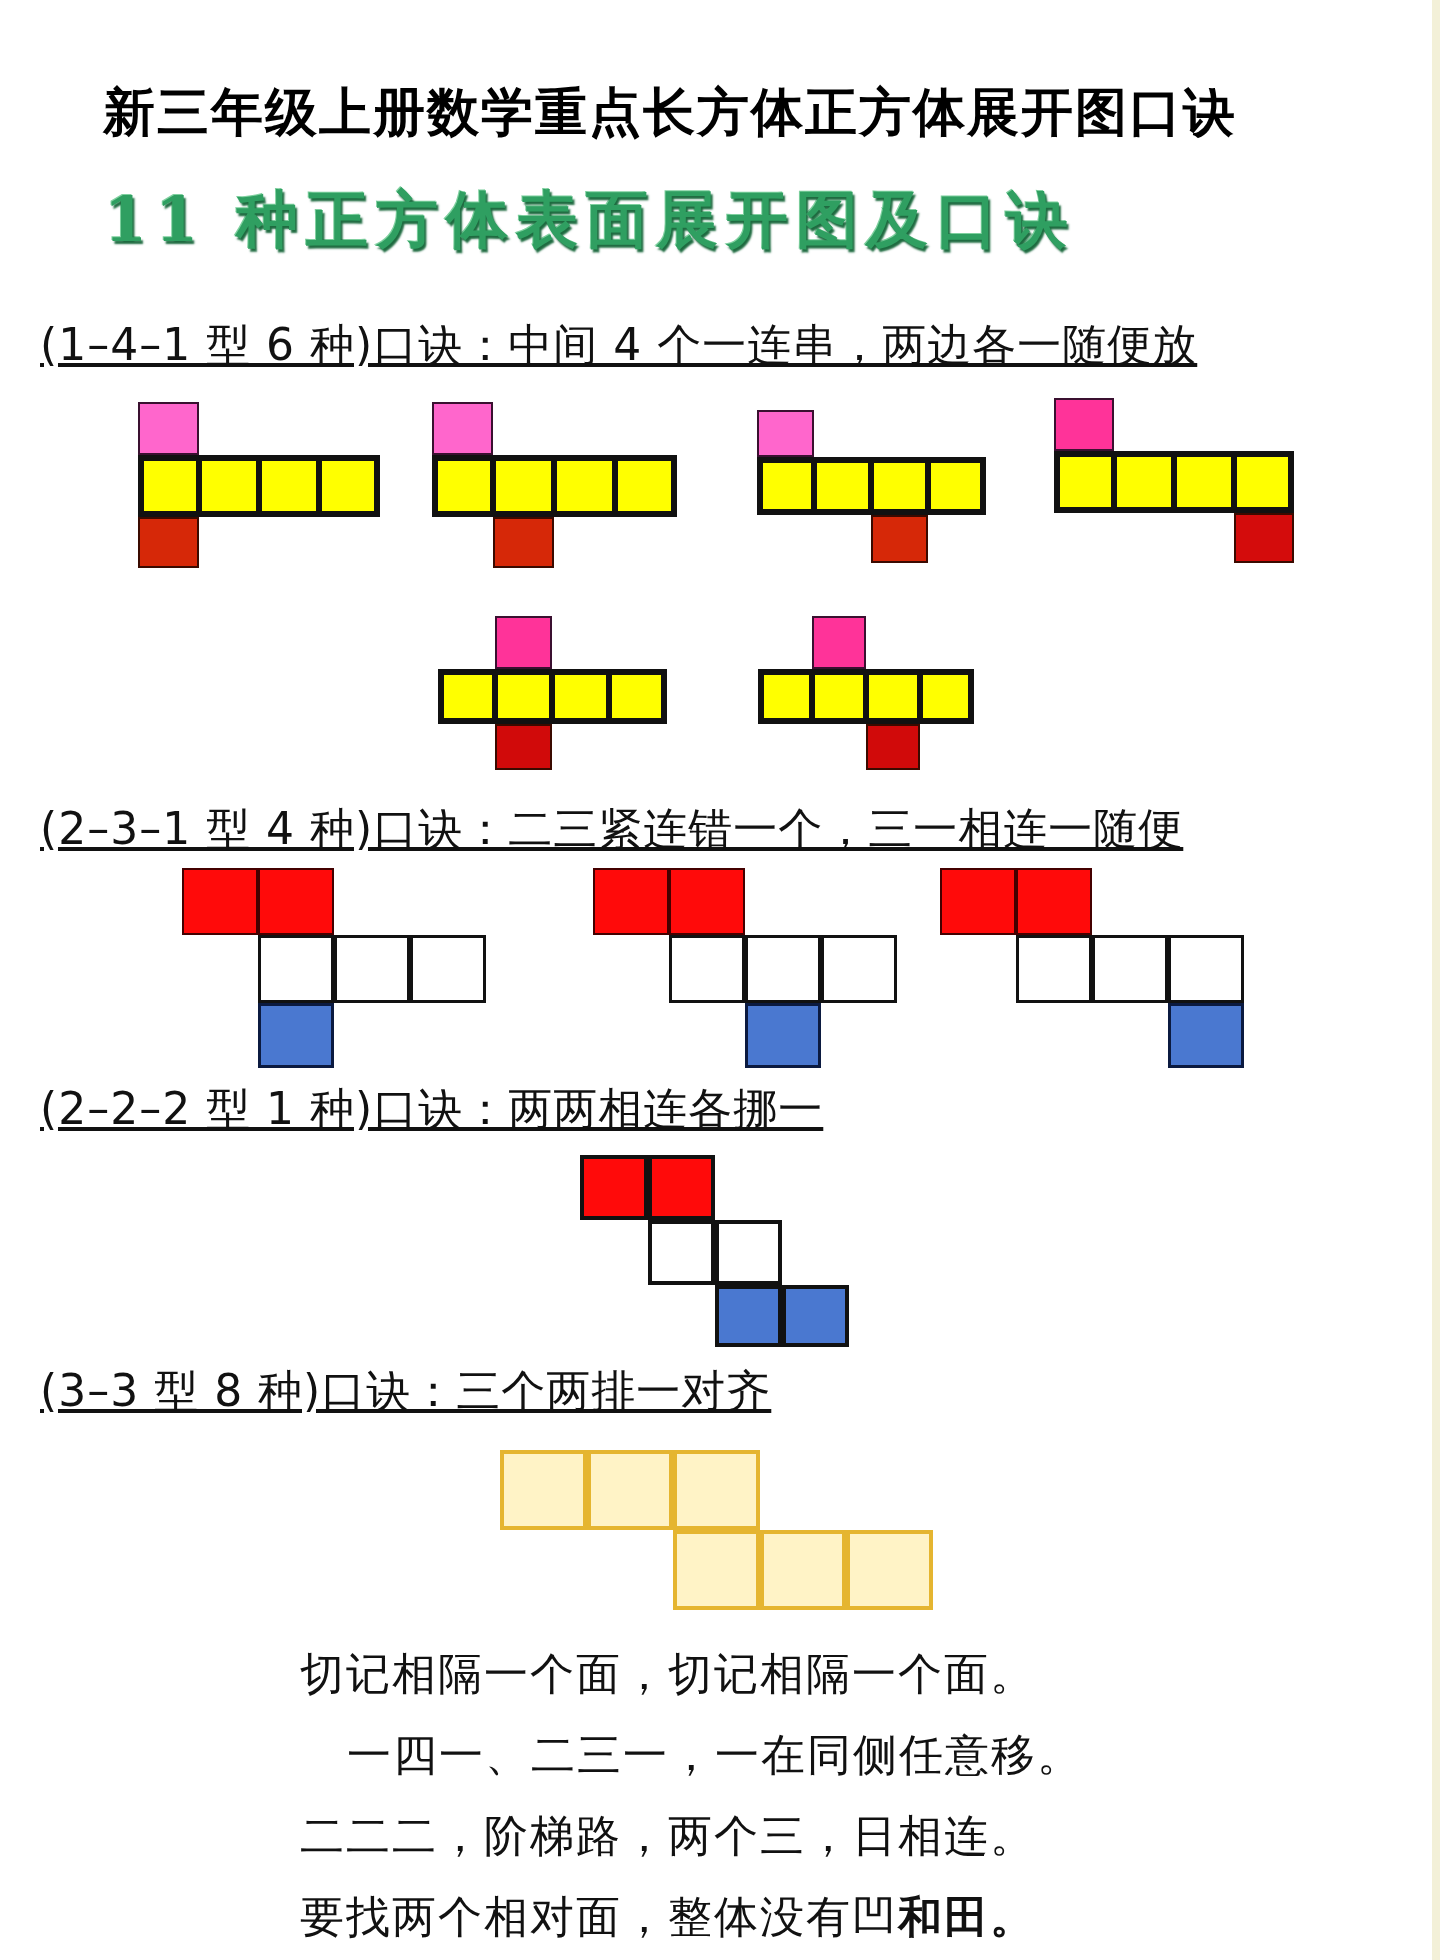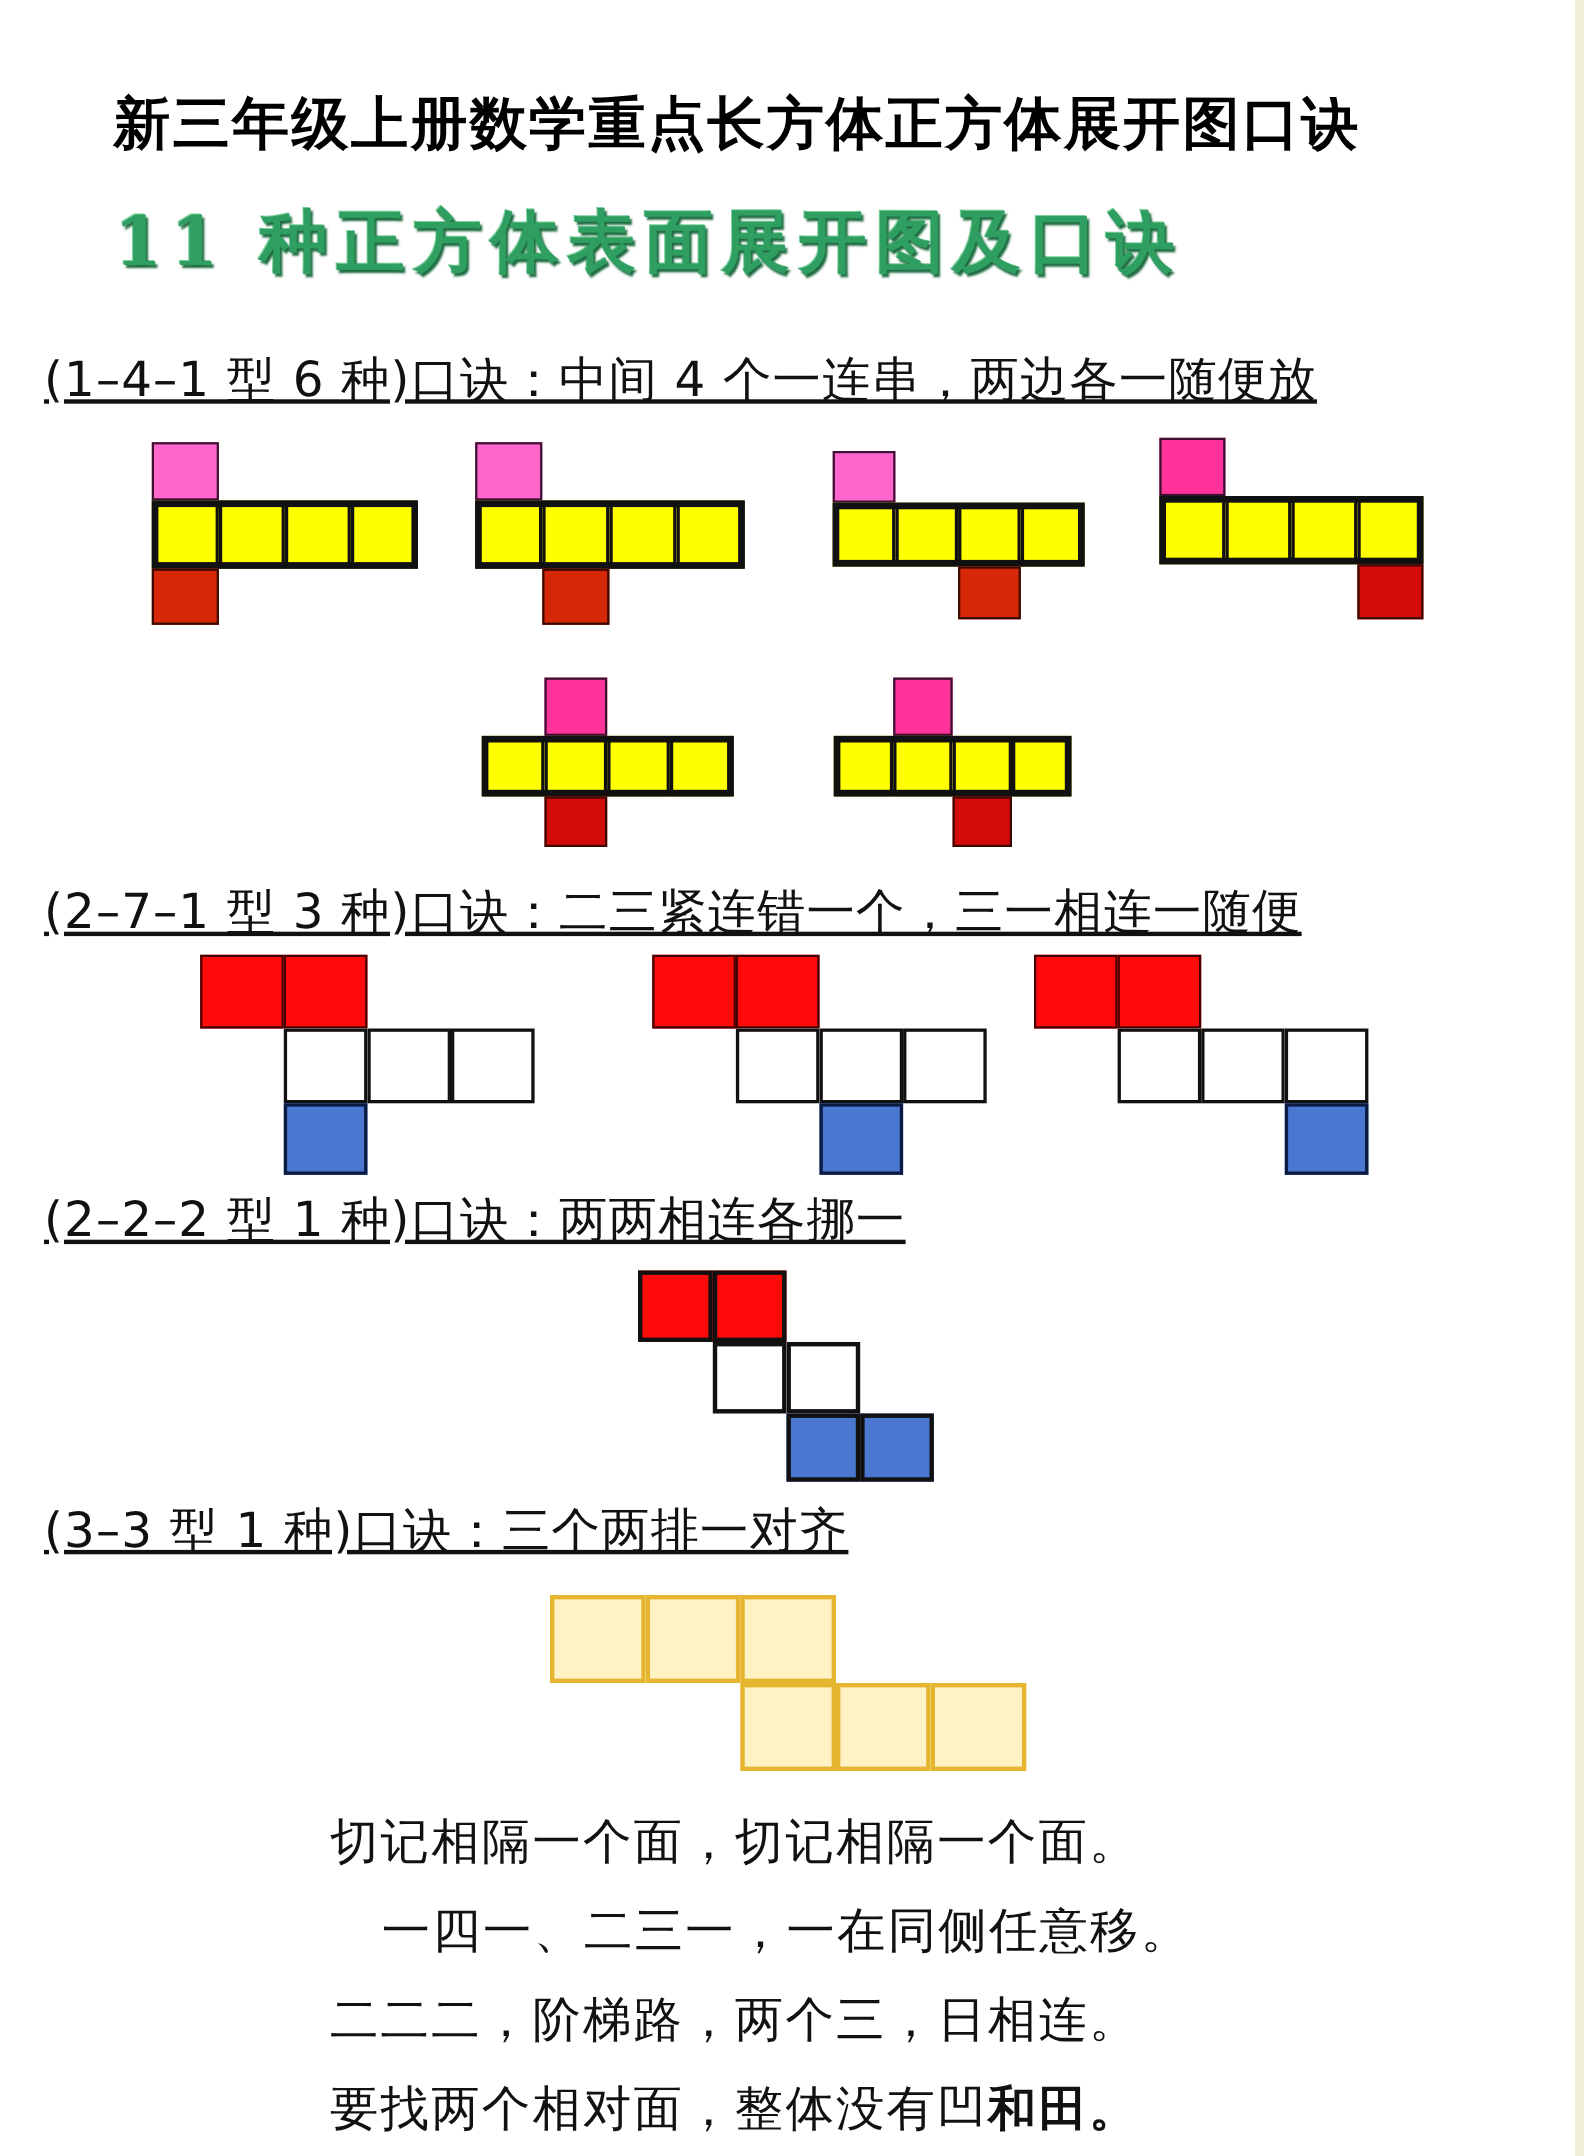--- a/index.html
+++ b/index.html
@@ -108,21 +108,21 @@
 <div class="net" style="left:758px; top:616px;">
   <div class="cell c-pink2" style="left:54px; top:0; width:54px; height:53px;"></div>
   <div class="cell c-yellow" style="left:0; top:53px; width:54px; height:55px;"></div>
   <div class="cell c-yellow" style="left:54px; top:53px; width:54px; height:55px;"></div>
   <div class="cell c-yellow" style="left:108px; top:53px; width:54px; height:55px;"></div>
   <div class="cell c-yellow" style="left:162px; top:53px; width:54px; height:55px;"></div>
   <div class="row-frame" style="left:0; top:53px; width:216px; height:55px;"></div>
   <div class="cell c-darkred" style="left:108px; top:108px; width:54px; height:46px; background:#d10a0a;"></div>
 </div>
 
-<div class="heading" style="top:800px;">(2–7–1 型 3 种)口诀：二三紧连错一个，三一相连一随便</div>
+<div class="heading" style="top:800px;">(2–3–1 型 4 种)口诀：二三紧连错一个，三一相连一随便</div>
 
 <div class="net" style="left:182px; top:868px;">
   <div class="cell c-red" style="left:0; top:0; width:76px; height:67px;"></div>
   <div class="cell c-red" style="left:76px; top:0; width:76px; height:67px;"></div>
   <div class="cell c-white" style="left:76px; top:67px; width:76px; height:68px;"></div>
   <div class="cell c-white" style="left:152px; top:67px; width:76px; height:68px;"></div>
   <div class="cell c-white" style="left:228px; top:67px; width:76px; height:68px;"></div>
   <div class="cell c-blue" style="left:76px; top:135px; width:76px; height:65px;"></div>
 </div>
 
@@ -148,21 +148,21 @@
 
 <div class="net" style="left:580px; top:1155px;">
   <div class="cell c-red" style="left:0; top:0; width:68px; height:65px; border:4px solid #111;"></div>
   <div class="cell c-red" style="left:68px; top:0; width:67px; height:65px; border:4px solid #111;"></div>
   <div class="cell c-white" style="left:68px; top:65px; width:67px; height:65px; border:4px solid #111;"></div>
   <div class="cell c-white" style="left:135px; top:65px; width:67px; height:65px; border:4px solid #111;"></div>
   <div class="cell c-blue" style="left:135px; top:130px; width:67px; height:62px; border:4px solid #111;"></div>
   <div class="cell c-blue" style="left:202px; top:130px; width:67px; height:62px; border:4px solid #111;"></div>
 </div>
 
-<div class="heading" style="top:1362px;">(3–3 型 1 种)口诀：三个两排一对齐</div>
+<div class="heading" style="top:1362px;">(3–3 型 8 种)口诀：三个两排一对齐</div>
 
 <div class="net" style="left:500px; top:1450px;">
   <div class="cell c-cream" style="left:0; top:0; width:87px; height:80px;"></div>
   <div class="cell c-cream" style="left:87px; top:0; width:86px; height:80px;"></div>
   <div class="cell c-cream" style="left:173px; top:0; width:87px; height:80px;"></div>
   <div class="cell c-cream" style="left:173px; top:80px; width:87px; height:80px;"></div>
   <div class="cell c-cream" style="left:260px; top:80px; width:86px; height:80px;"></div>
   <div class="cell c-cream" style="left:346px; top:80px; width:87px; height:80px;"></div>
 </div>
 

